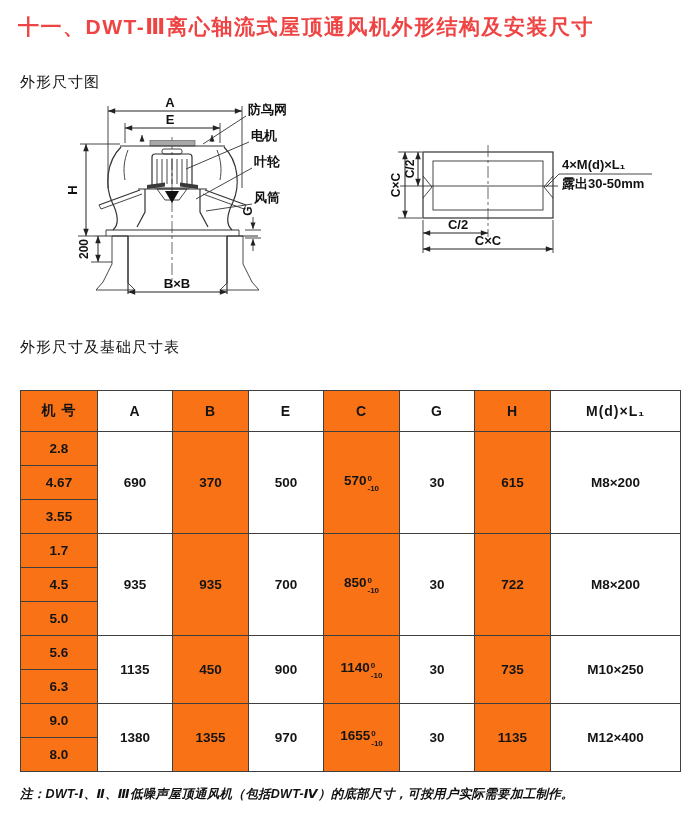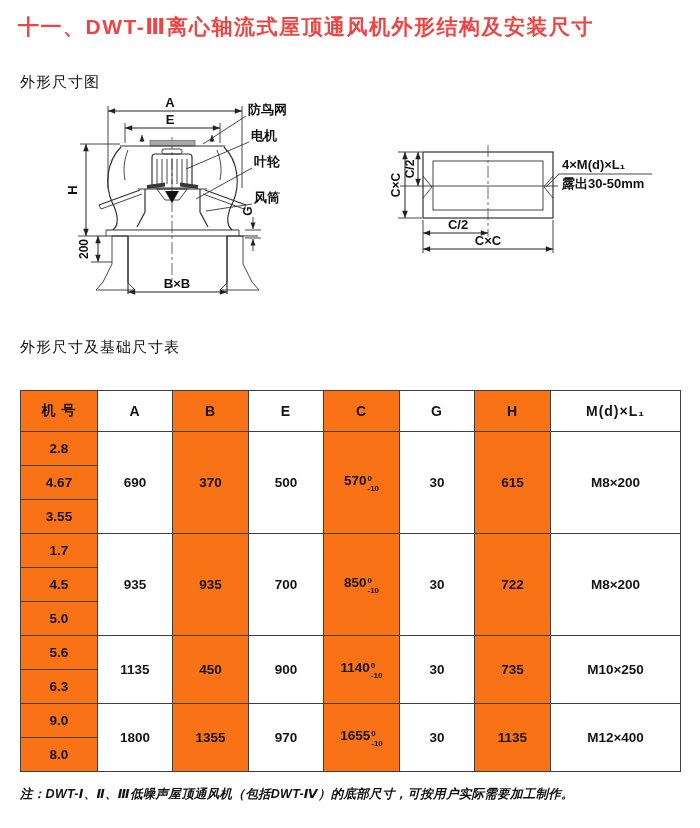--- a/index.html
+++ b/index.html
@@ -279,21 +279,21 @@
       <td rowspan="2">30</td>
       <td rowspan="2" class="shade">735</td>
       <td rowspan="2">M10×250</td>
     </tr>
     <tr>
         <td class="model shade">6.3</td>
       </tr>
 
     <tr>
       <td class="model shade">9.0</td>
-      <td rowspan="2">1800</td>
+      <td rowspan="2">1380</td>
       <td rowspan="2" class="shade">1355</td>
       <td rowspan="2">970</td>
       <td rowspan="2" class="shade">
         <span class="tolwrap">
             <span>1655</span>
             <span class="tstack">
               <span>0</span>
               <span>-10</span>
             </span>
           </span>

